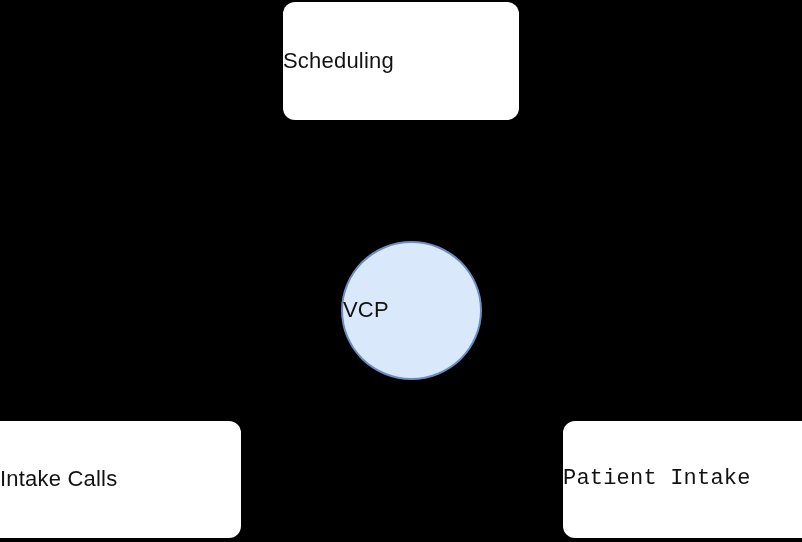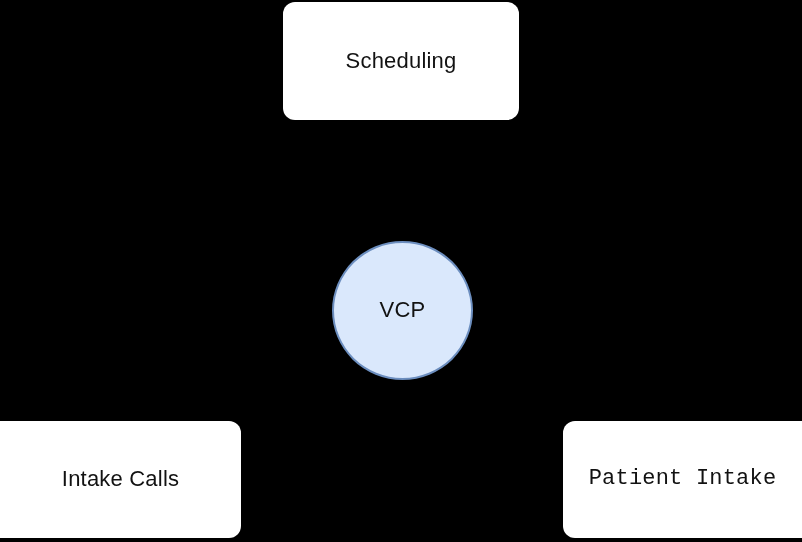--- a/index.html
+++ b/index.html
@@ -16,21 +16,21 @@
     background: #000000;
     overflow: hidden;
     font-family: "Liberation Sans", "DejaVu Sans", sans-serif;
   }
 
   
   .node {
     position: absolute;
     display: flex;
     align-items: center;
-    justify-content: center;
+    justify-content: flex-start;
     box-sizing: border-box;
     text-align: center;
     line-height: 1.2;
   }
 
   .node-label {
     color: #121212;
     font-size: 22px;
     font-weight: 400;
     letter-spacing: 0.2px;
@@ -52,21 +52,21 @@
 
   
   #node-scheduling {
     left: 283px;
     top: 2px;
     width: 236px;
     height: 118px;
   }
 
   #node-vcp {
-    left: 332px;
+    left: 341px;
     top: 241px;
     width: 141px;
     height: 139px;
   }
 
   
   #node-video-calls {
     left: -12px;
     top: 421px;
     width: 253px;

